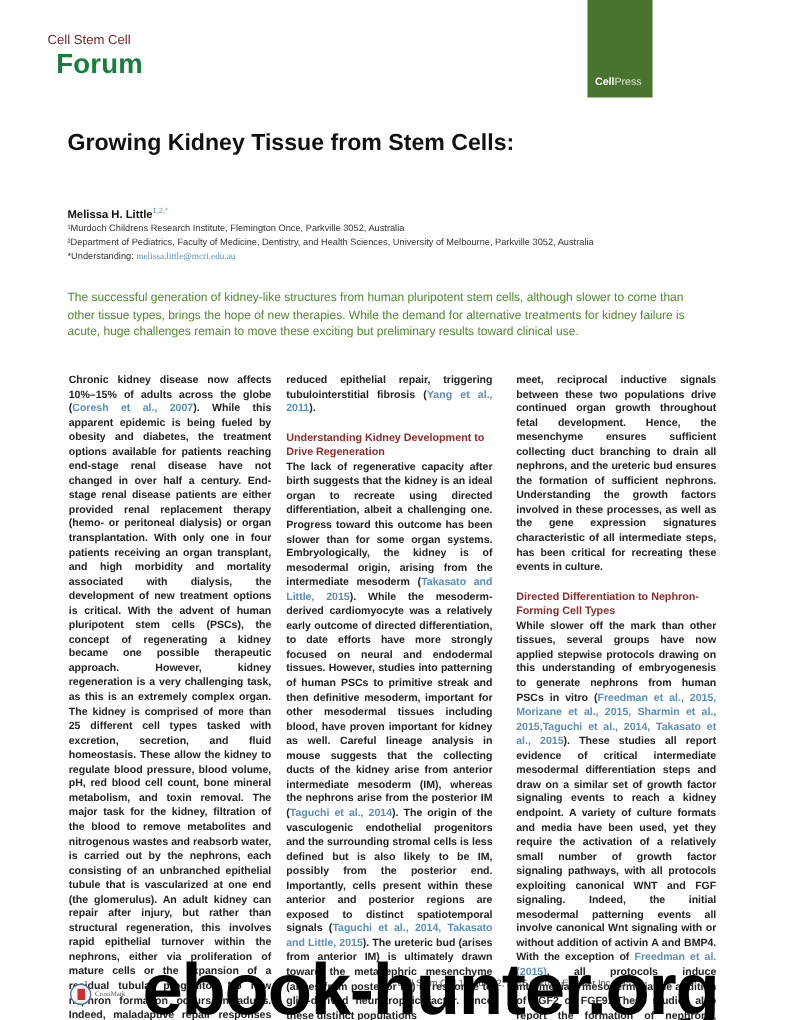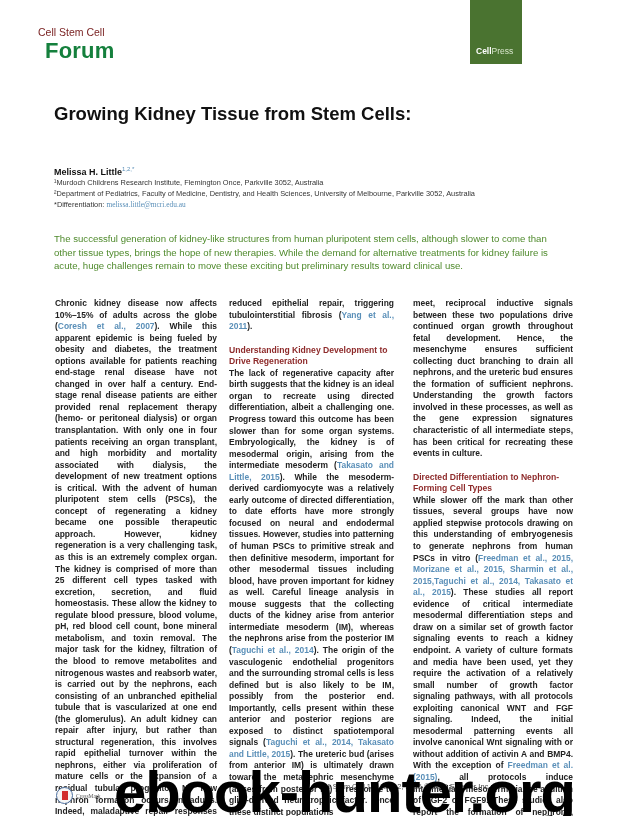--- a/index.html
+++ b/index.html
@@ -3,21 +3,21 @@
   <meta charset="utf-8">
   <style>
     html, body { margin: 0; padding: 0; }
     body {
       width: 628px; height: 816px; position: relative; overflow: hidden;
       background: #ffffff; color: #1e1e1e;
       font-family: "Liberation Sans", sans-serif;
     }
     .journal { position: absolute; left: 38px; top: 26px; font-size: 10.5px; color: #7a2323; }
     .section { position: absolute; left: 45px; top: 38px; font-size: 22px; font-weight: bold; color: #15803d; letter-spacing: 0.2px; }
-    .cellpress { position: absolute; left: 470px; top: 0; width: 52px; height: 64px; background: #4a7330; }
+    .cellpress { position: absolute; left: 470px; top: 0; width: 52px; height: 78px; background: #4a7330; }
     .cellpress span { position: absolute; left: 6px; bottom: 8px; font-size: 8.5px; color: #ffffff; }
     .cellpress b { font-weight: bold; }
     .cellpress i { font-style: normal; color: #d8e6cc; }
 
     .title { position: absolute; left: 54px; top: 103px; width: 520px; font-size: 18.5px; font-weight: bold; line-height: 22px; color: #111; }
     .author { position: absolute; left: 54px; top: 166px; font-size: 9px; font-weight: bold; color: #111; }
     .author sup { font-weight: normal; color: #5a8fb8; font-size: 6px; }
     .affils { position: absolute; left: 54px; top: 177px; font-size: 7.4px; line-height: 11px; color: #333; }
     .affils .ln { display: block; white-space: nowrap; }
     .affils a { color: #5a8fb8; text-decoration: none; font-family: Liberation Serif, serif; }
@@ -51,21 +51,21 @@
 
 <div class="title">
   <div>Growing Kidney Tissue from Stem Cells:</div>
 </div>
 
 <div class="author"><span>Melissa H. Little</span><sup>1,2,*</sup></div>
 
 <div class="affils">
   <span class="ln">¹Murdoch Childrens Research Institute, Flemington Once, Parkville 3052, Australia</span>
   <span class="ln">²Department of Pediatrics, Faculty of Medicine, Dentistry, and Health Sciences, University of Melbourne, Parkville 3052, Australia</span>
-  <span class="ln"><span>*Differentiation: </span><a>melissa.little@mcri.edu.au</a></span>
+  <span class="ln"><span>*Understanding: </span><a>melissa.little@mcri.edu.au</a></span>
 </div>
 
 <div class="abstract">The successful generation of kidney-like structures from human pluripotent stem cells, although slower to come than other tissue types, brings the hope of new therapies. While the demand for alternative treatments for kidney failure is acute, huge challenges remain to move these exciting but preliminary results toward clinical use.</div>
 
 <div class="col c1">
   <p><span>Chronic kidney disease now affects 10%–15% of adults across the globe (</span><a>Coresh et al., 2007</a><span>). While this apparent epidemic is being fueled by obesity and diabetes, the treatment options available for patients reaching end-stage renal disease have not changed in over half a century. End-stage renal disease patients are either provided renal replacement therapy (hemo- or peritoneal dialysis) or organ transplantation. With only one in four patients receiving an organ transplant, and high morbidity and mortality associated with dialysis, the development of new treatment options is critical. With the advent of human pluripotent stem cells (PSCs), the concept of regenerating a kidney became one possible therapeutic approach. However, kidney regeneration is a very challenging task, as this is an extremely complex organ. The kidney is comprised of more than 25 different cell types tasked with excretion, secretion, and fluid homeostasis. These allow the kidney to regulate blood pressure, blood volume, pH, red blood cell count, bone mineral metabolism, and toxin removal. The major task for the kidney, filtration of the blood to remove metabolites and nitrogenous wastes and reabsorb water, is carried out by the nephrons, each consisting of an unbranched epithelial tubule that is vascularized at one end (the glomerulus). An adult kidney can repair after injury, but rather than structural regeneration, this involves rapid epithelial turnover within the nephrons, either via proliferation of mature cells or the expansion of a residual tubular progenitor. No new nephron formation occurs in adults. Indeed, maladaptive repair responses are seen after chronic injury with</span></p>
 </div>
 
 <div class="col c2">
   <p><span>reduced epithelial repair, triggering tubulointerstitial fibrosis (</span><a>Yang et al., 2011</a><span>).</span></p>

